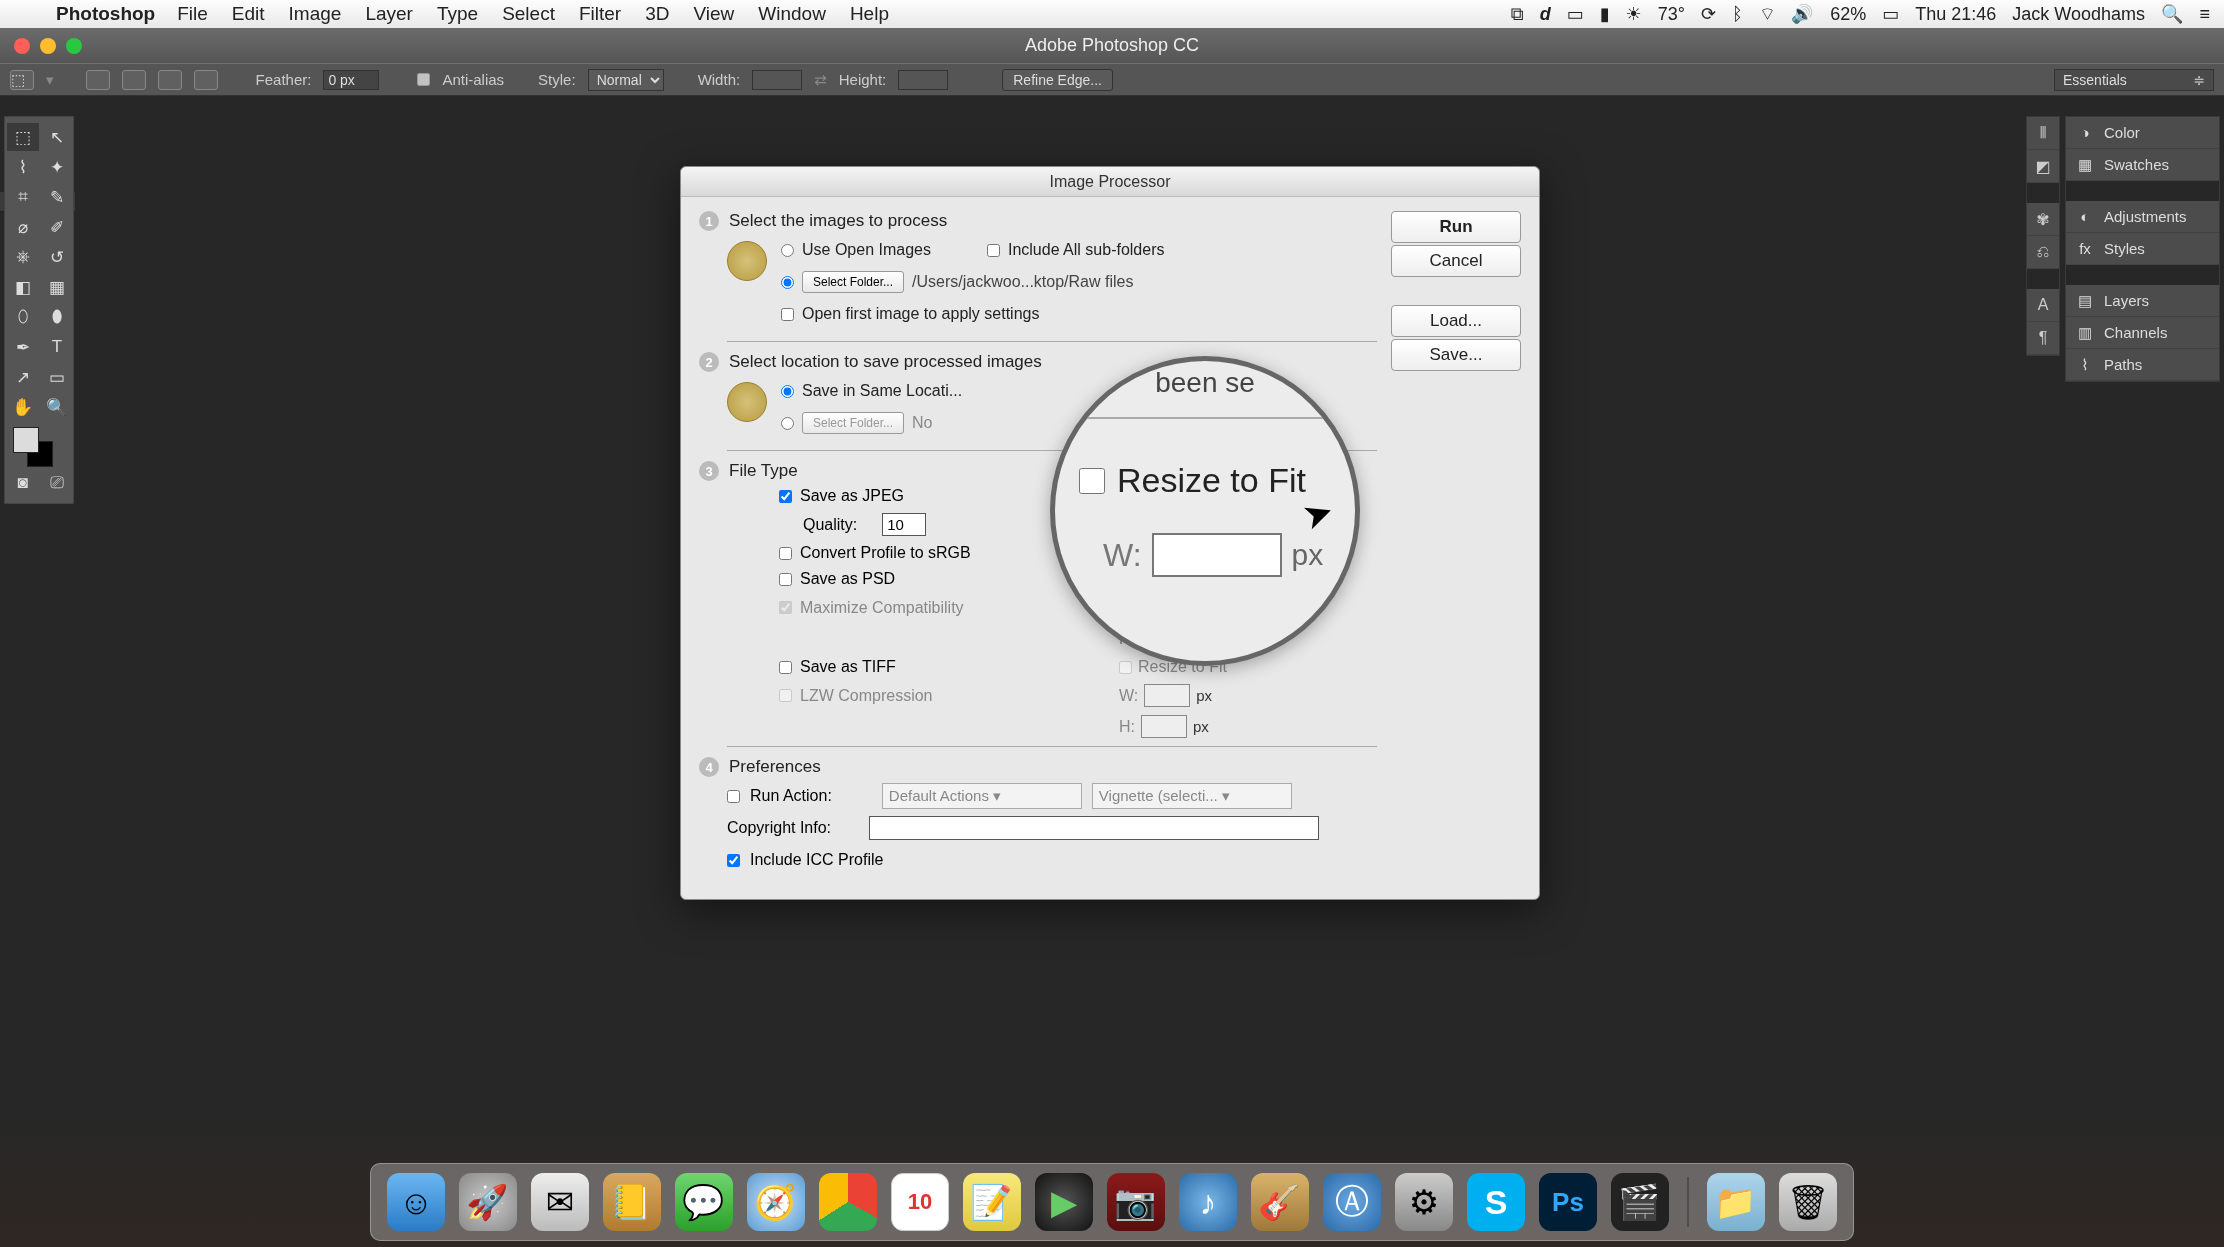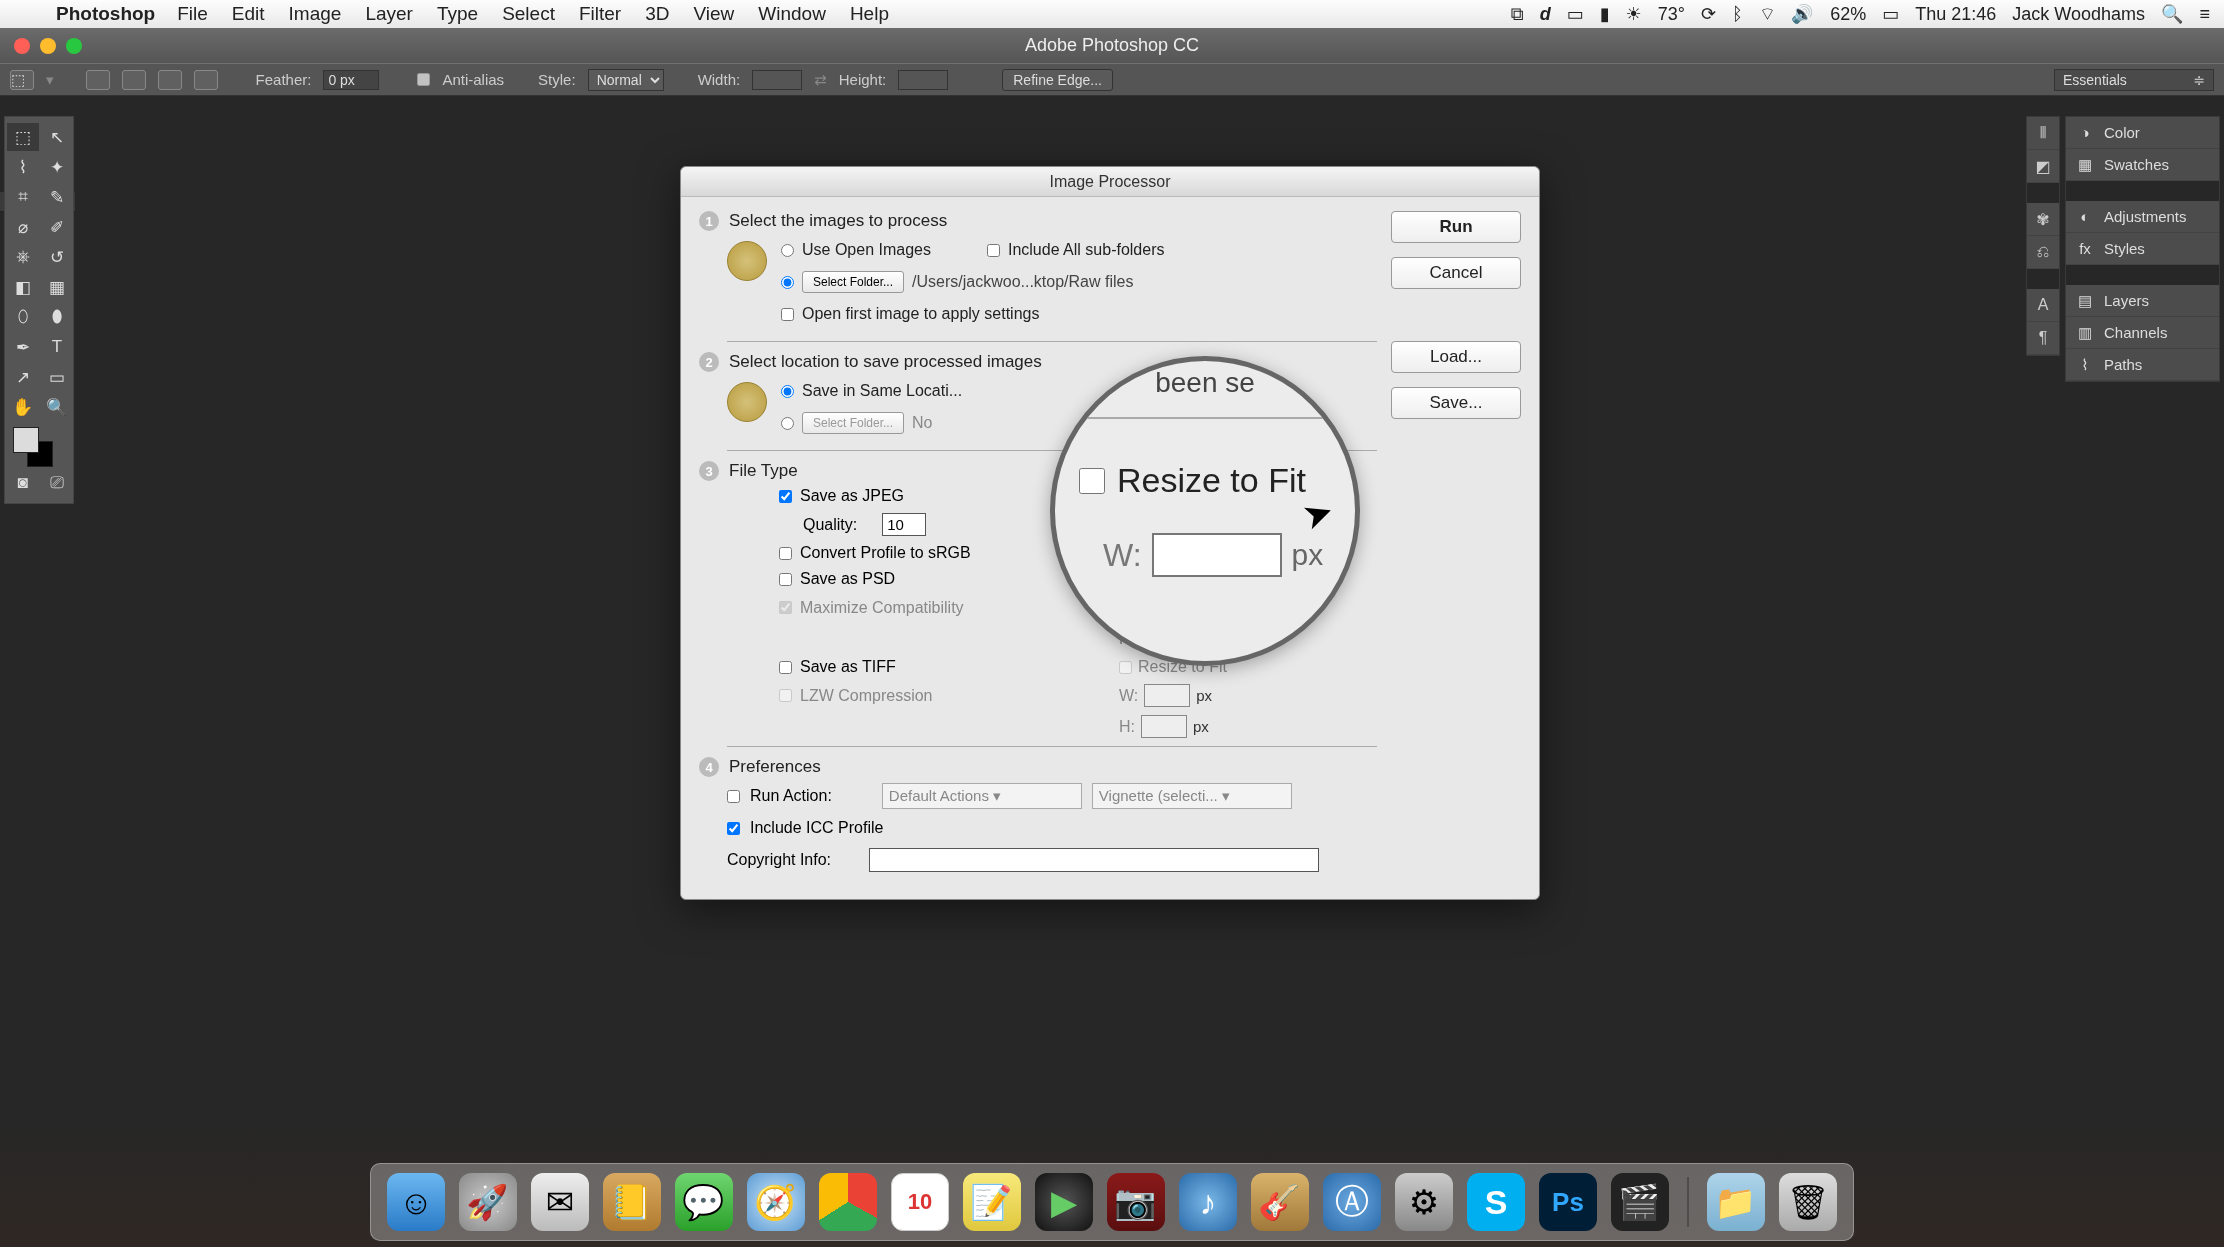--- a/index.html
+++ b/index.html
@@ -51,21 +51,21 @@
 
 .ricons { position: absolute; top: 20px; right: 164px; width: 34px; background: #4c4c4c; border: 1px solid #3a3a3a; }
 .ricons .ri { height: 33px; display: flex; align-items: center; justify-content: center; color: #ccc; font-size: 16px; border-bottom: 1px solid #424242; }
 .ricons .rgap { height: 20px; background: #272727; }
 
 
 .dialog { position: absolute; top: 70px; left: 680px; width: 860px; background: #e8e8e8; border: 1px solid #888; border-radius: 6px; box-shadow: 0 10px 40px rgba(0,0,0,.5); }
 .dlg-title { height: 30px; background: linear-gradient(#f5f5f5,#d8d8d8); border-radius: 6px 6px 0 0; text-align: center; line-height: 30px; font-size: 16px; color: #333; border-bottom: 1px solid #bbb; }
 .dlg-body { display: flex; padding: 14px 18px 18px; }
 .dlg-main { flex: 1; }
-.dlg-side { width: 130px; margin-left: 14px; display: flex; flex-direction: column; gap: 14px; }
+.dlg-side { width: 130px; margin-left: 14px; display: flex; flex-direction: column; gap: 2px; }
 .dlg-btn { background: linear-gradient(#fff,#eee); border: 1px solid #999; border-radius: 4px; height: 32px; font-size: 17px; color: #222; cursor: pointer; }
 .dlg-btn.primary { font-weight: bold; }
 
 .sect { margin-bottom: 8px; }
 .sect-h { display: flex; align-items: center; gap: 10px; font-size: 17px; color: #222; margin-bottom: 6px; }
 .num { width: 20px; height: 20px; border-radius: 50%; background: #bbb; color: #fff; font-size: 13px; display: flex; align-items: center; justify-content: center; font-weight: bold; }
 .sect-body { margin-left: 80px; font-size: 16px; color: #222; }
 .sect-body.wicon { margin-left: 28px; display: flex; gap: 14px; }
 .folder-ico { width: 40px; height: 40px; background: radial-gradient(#d4c17a,#b89b3e); border-radius: 50%; margin-top: 4px; flex-shrink: 0; border: 1px solid #998030;}
 .row { display: flex; align-items: center; gap: 8px; margin-bottom: 6px; min-height: 26px; }
@@ -411,27 +411,27 @@
             </div>
           <div class="pref">
             <div class="row">
               <input type="checkbox" style="">
               <label>Run Action:</label>
               <div style="width:30px"></div>
               <div class="ddl"><span>Default Actions</span> ▾</div>
               <div class="ddl"><span>Vignette (selecti...</span> ▾</div>
             </div>
             <div class="row">
-              <input type="checkbox" checked="" style="">
-              <label>Include ICC Profile</label>
-            </div>
-            <div class="row">
               <label>Copyright Info:</label>
               <div style="width:18px"></div>
               <input class="cin" type="text" style="">
+            </div>
+            <div class="row">
+              <input type="checkbox" checked="" style="">
+              <label>Include ICC Profile</label>
             </div>
           </div>
         </div>
 
       </div>
       <div class="dlg-side">
         <button class="dlg-btn primary">Run</button>
         <button class="dlg-btn">Cancel</button>
         <div style="height:24px"></div>
         <button class="dlg-btn">Load...</button>

